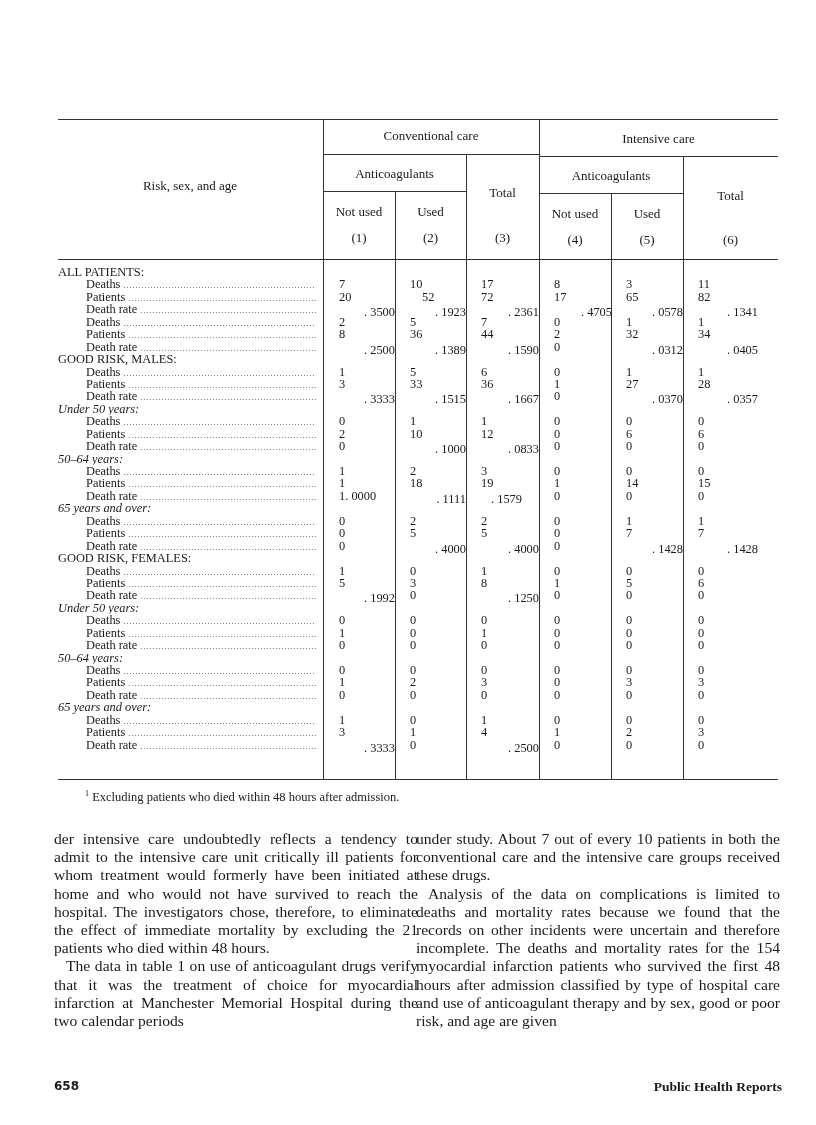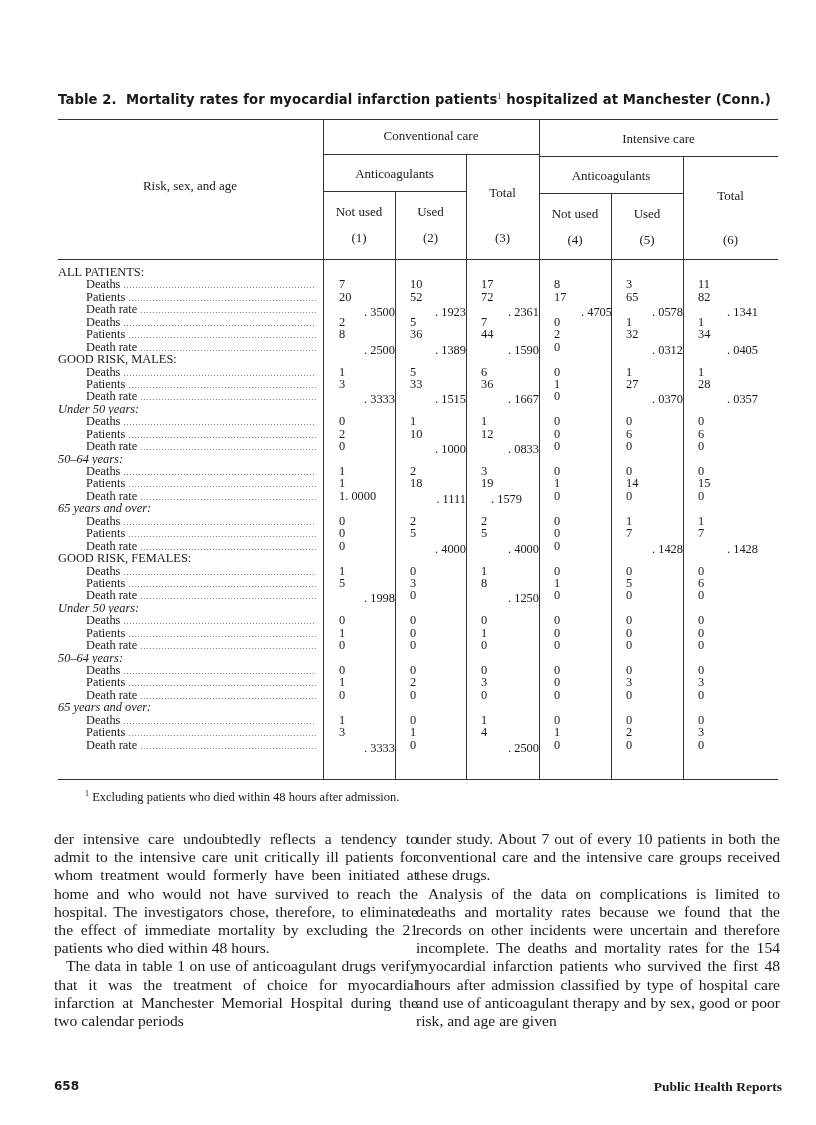--- a/index.html
+++ b/index.html
@@ -38,25 +38,20 @@
   .col-right { left: 416px; }
 
   .page-number { position: absolute; left: 54px; top: 1079px; font-family: "DejaVu Sans", "Liberation Sans", sans-serif; font-weight: bold; font-size: 12px; }
   .journal-name { position: absolute; right: 34px; top: 1079px; font-family: "Liberation Serif", serif; font-weight: bold; font-size: 13.5px; }
 </style>
 </head>
 <body>
 
 <div class="page">
 
-  <div class="table-title">
-    <span>Table 2.</span>&nbsp;
-    <span>Mortality rates for myocardial infarction patients</span><sup>1</sup>
-    <span>hospitalized at Manchester (Conn.)</span>
-  </div>
 
   <div class="hline" style="left:58px; top:119px; width:720px;"></div>
   <div class="hline thin" style="left:323px; top:154px; width:216px;"></div>
   <div class="hline thin" style="left:539px; top:156px; width:239px;"></div>
   <div class="hline thin" style="left:323px; top:191px; width:143px;"></div>
   <div class="hline thin" style="left:539px; top:193px; width:144px;"></div>
   <div class="hline" style="left:58px; top:259px; width:720px;"></div>
   <div class="hline" style="left:58px; top:779px; width:720px;"></div>
 
   <div class="vline" style="left:323px; top:119px; height:660px;"></div>
@@ -94,21 +89,21 @@
         <span class="cell" style="left: 281px;">7</span>
         <span class="cell" style="left: 352px;">10</span>
         <span class="cell" style="left: 423px;">17</span>
         <span class="cell" style="left: 496px;">8</span>
         <span class="cell" style="left: 568px;">3</span>
         <span class="cell" style="left: 640px;">11</span>
       </div>
       <div class="row">
         <span class="stub item">Patients</span>
         <span class="cell" style="left: 281px;">20</span>
-        <span class="cell" style="left: 352px;">52</span>
+        <span class="cell" style="left: 364px;">52</span>
         <span class="cell" style="left: 423px;">72</span>
         <span class="cell" style="left: 496px;">17</span>
         <span class="cell" style="left: 568px;">65</span>
         <span class="cell" style="left: 640px;">82</span>
       </div>
       <div class="row">
         <span class="stub item">Death rate</span>
         <span class="cell" style="right: 383px; top: 3px;">. 3500</span>
         <span class="cell" style="right: 312px; top: 3px;">. 1923</span>
         <span class="cell" style="right: 239px; top: 3px;">. 2361</span>
@@ -279,21 +274,21 @@
         <span class="stub item">Patients</span>
         <span class="cell" style="left: 281px;">5</span>
         <span class="cell" style="left: 352px;">3</span>
         <span class="cell" style="left: 423px;">8</span>
         <span class="cell" style="left: 496px;">1</span>
         <span class="cell" style="left: 568px;">5</span>
         <span class="cell" style="left: 640px;">6</span>
       </div>
       <div class="row">
         <span class="stub item">Death rate</span>
-        <span class="cell" style="right: 383px; top: 3px;">. 1998</span>
+        <span class="cell" style="right: 383px; top: 3px;">. 1992</span>
         <span class="cell" style="left: 352px;">0</span>
         <span class="cell" style="right: 239px; top: 3px;">. 1250</span>
         <span class="cell" style="left: 496px;">0</span>
         <span class="cell" style="left: 568px;">0</span>
         <span class="cell" style="left: 640px;">0</span>
       </div>
       <div class="row">
         <span class="stub group">Under 50 years:</span>
       </div>
       <div class="row">

